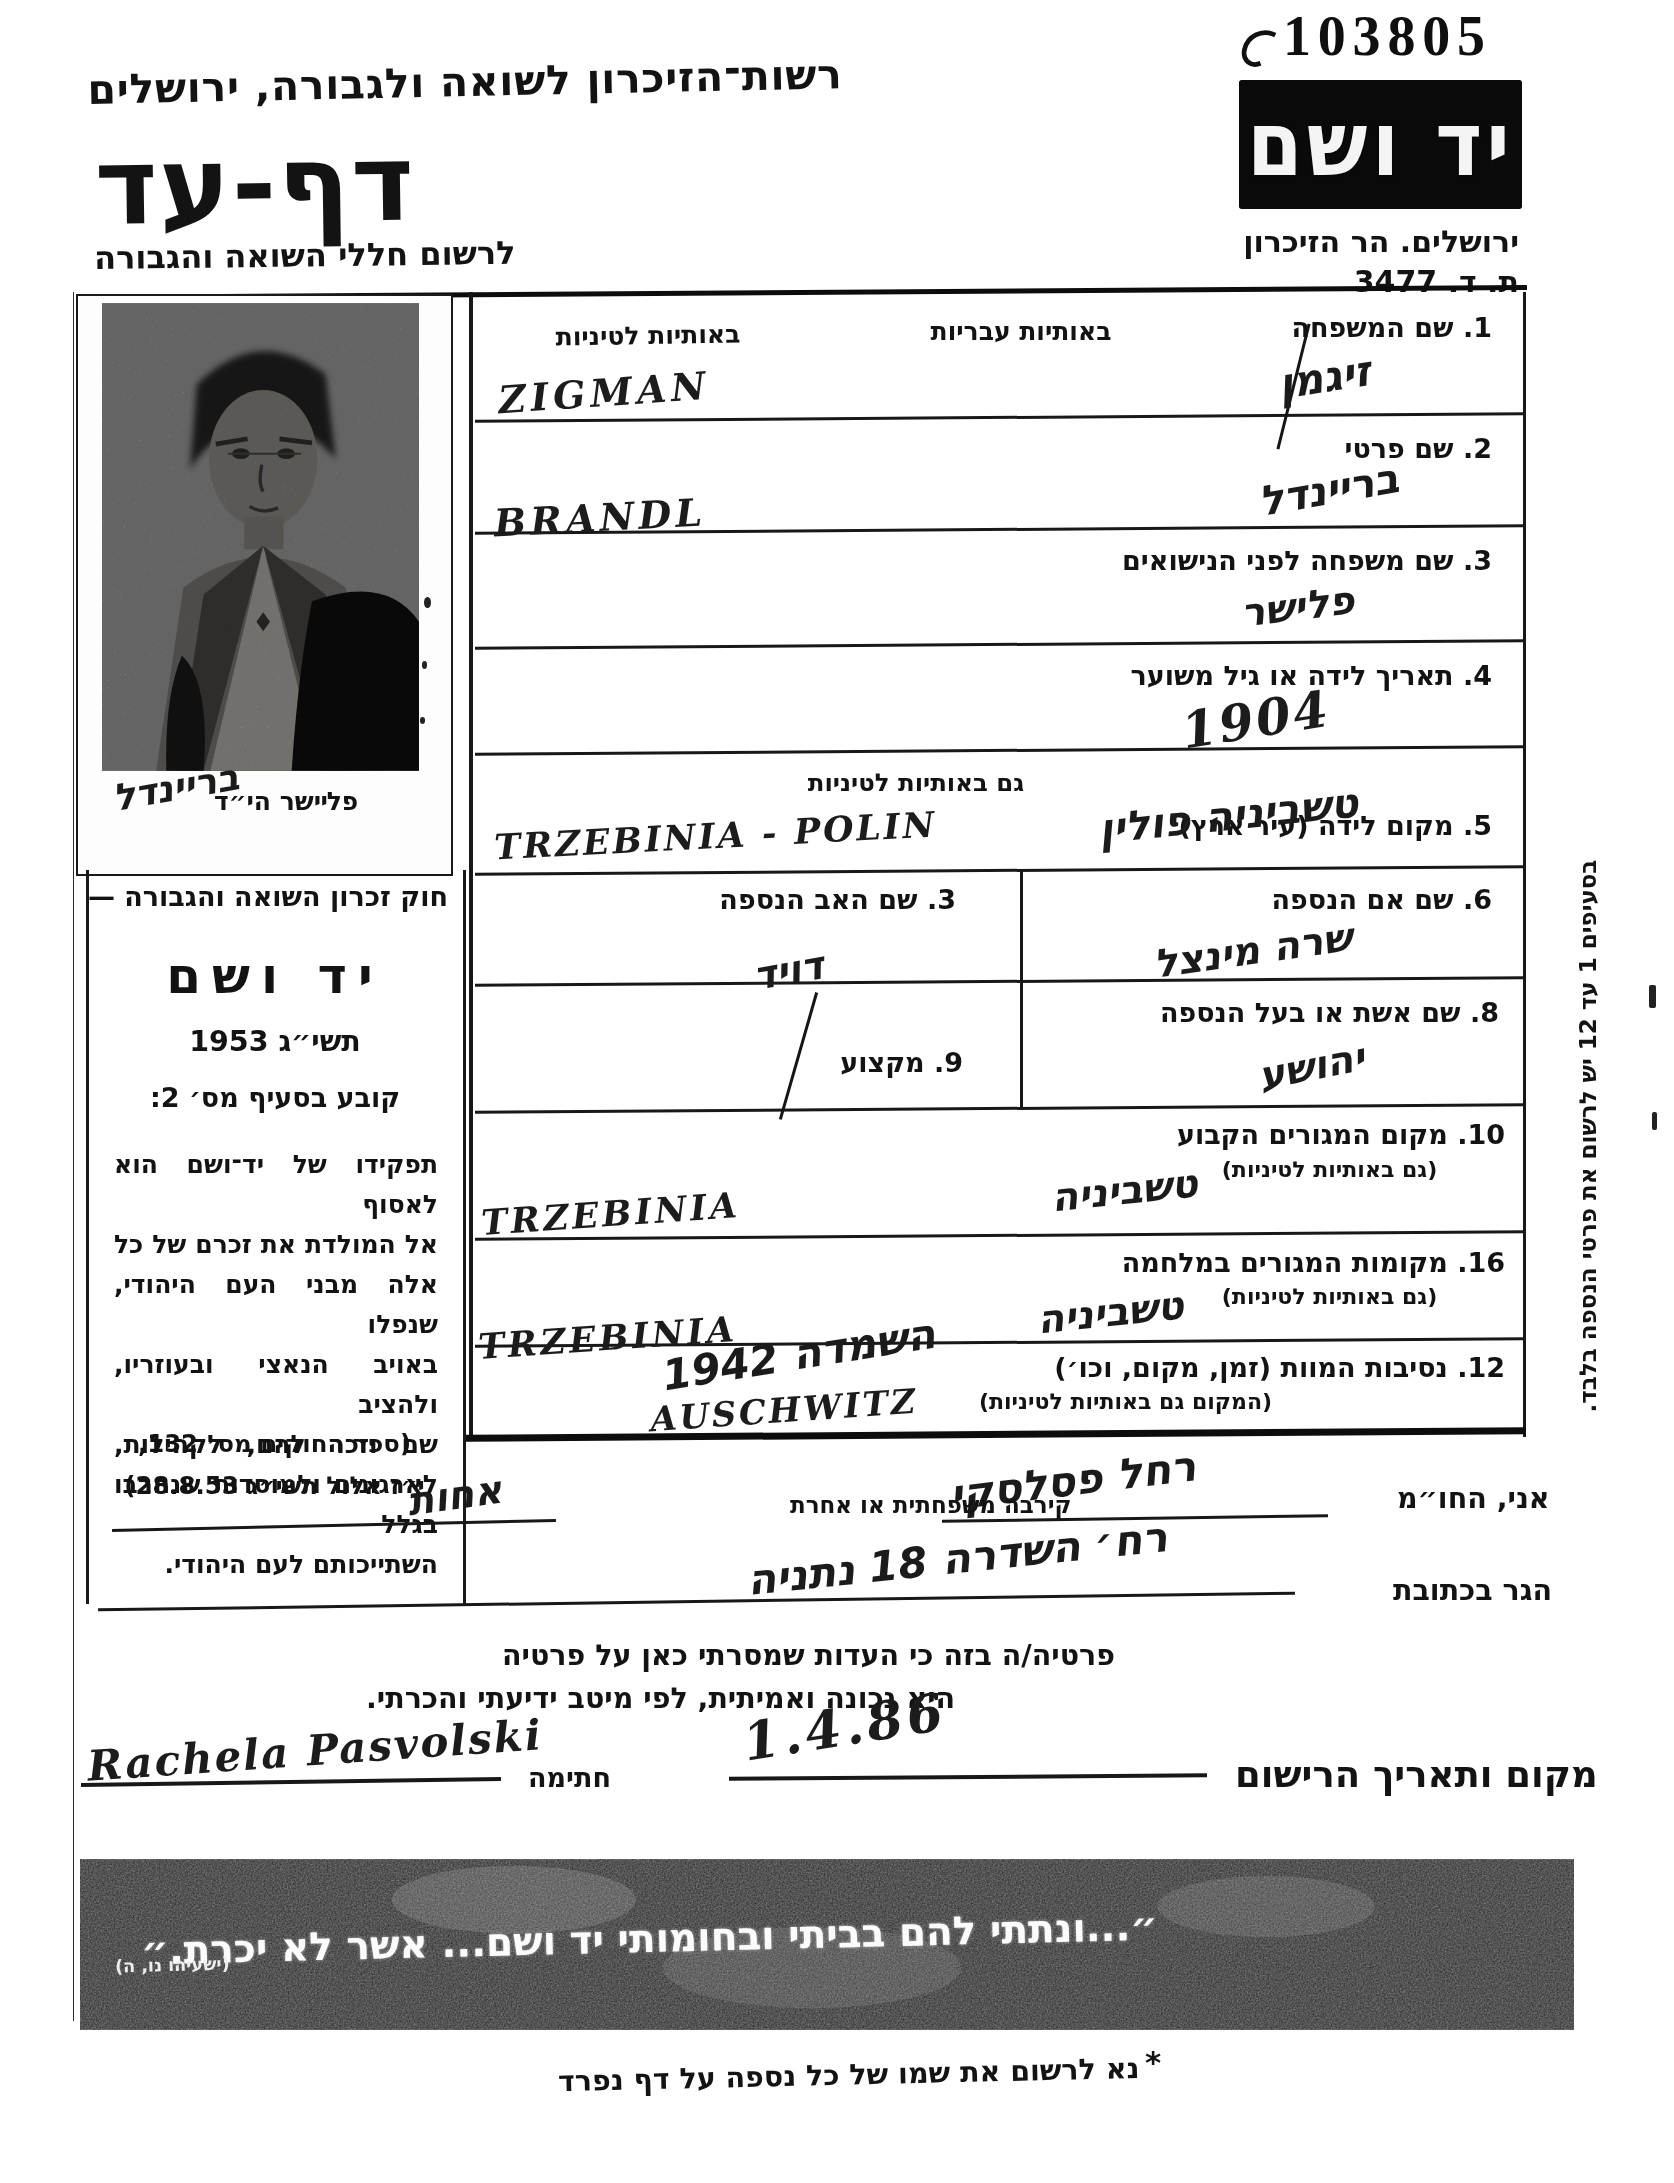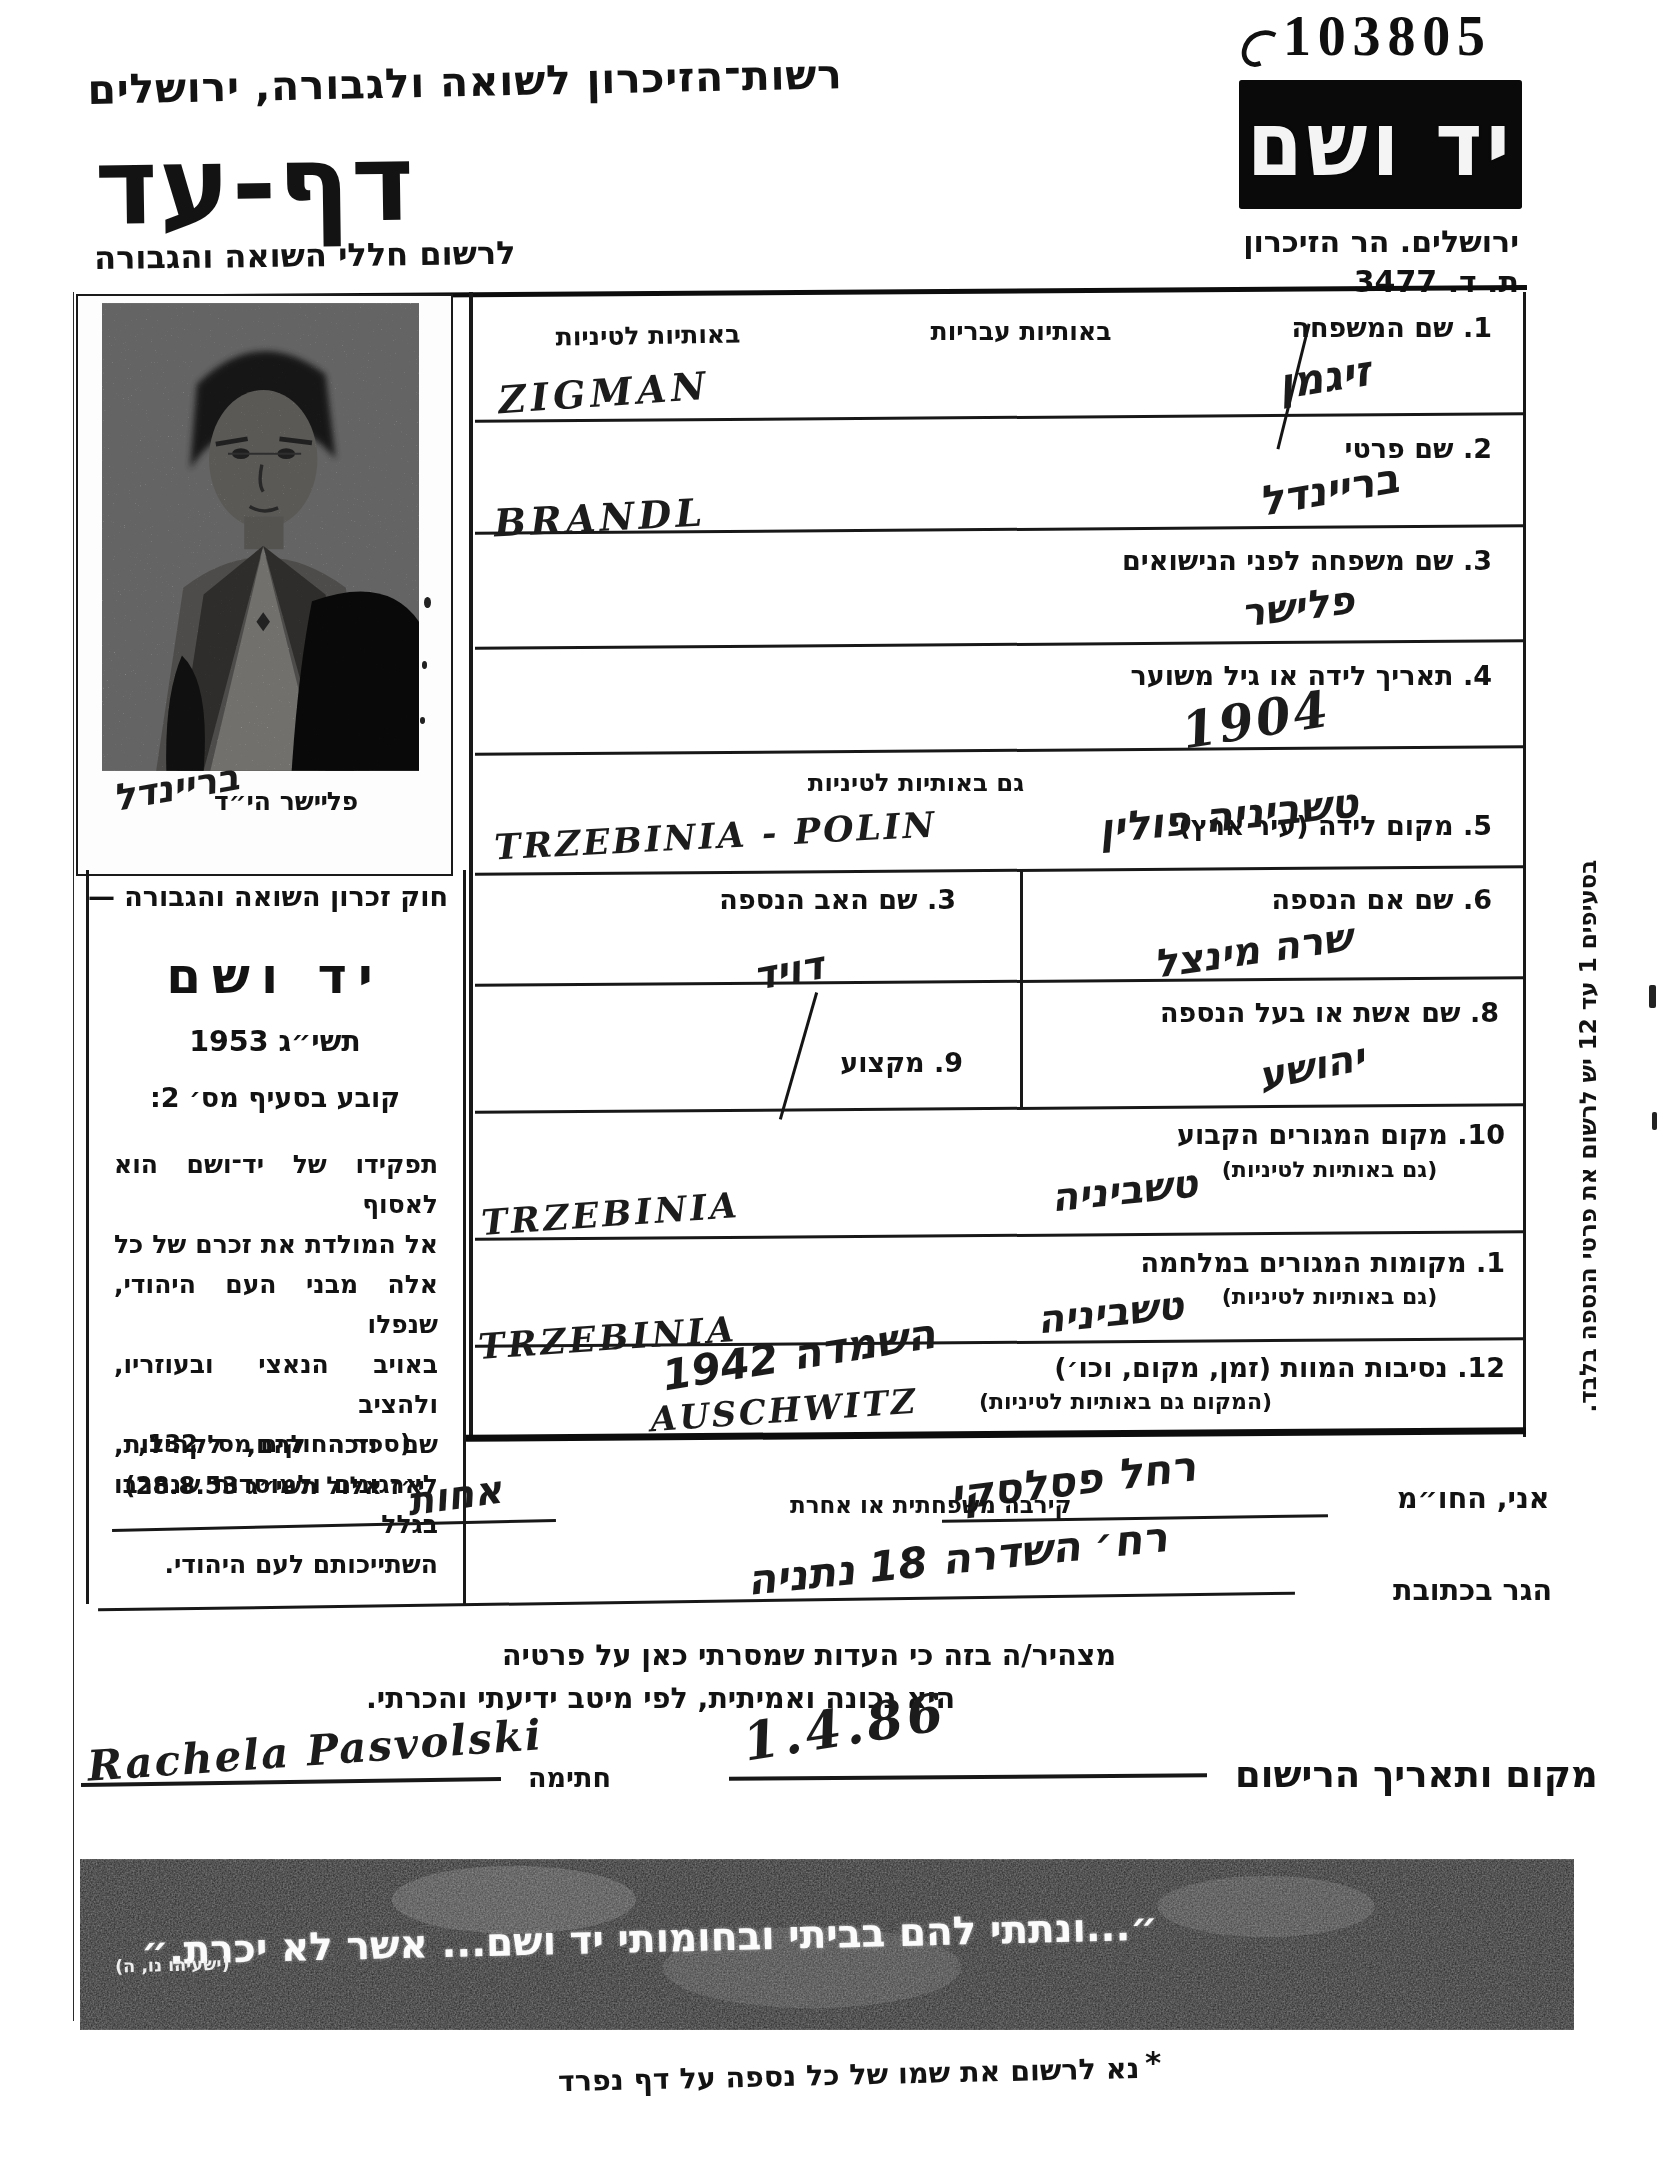--- a/index.html
+++ b/index.html
@@ -163,42 +163,42 @@
 
   <div class="abs print label rtl nowrap" style="left:1119px;width:380px;top:998px;">8. שם אשת או בעל הנספה</div>
   <div class="abs hw-he rtl" style="left:1258px;top:1044px;font-size:39px;transform:rotate(-11deg);">יהושע</div>
   <div class="abs print label rtl nowrap" style="left:678px;width:285px;top:1048px;">9. מקצוע</div>
 
   <div class="abs print label rtl nowrap" style="left:1085px;width:420px;top:1120px;">10. מקום המגורים הקבוע</div>
   <div class="abs print sublabel rtl nowrap" style="left:1214px;width:231px;top:1157px;">(גם באותיות לטיניות)</div>
   <div class="abs hw-he rtl" style="left:1051px;top:1168px;font-size:39px;transform:rotate(-6deg);">טשביניה</div>
   <div class="abs hw" style="left:481px;top:1193px;font-size:35px;letter-spacing:3.4px;transform:rotate(-4deg);">TRZEBINIA</div>
 
-  <div class="abs print label rtl nowrap" style="left:1085px;width:420px;top:1248px;">1. מקומות המגורים במלחמה</div>
+  <div class="abs print label rtl nowrap" style="left:1085px;width:420px;top:1248px;">16. מקומות המגורים במלחמה</div>
   <div class="abs print sublabel rtl nowrap" style="left:1214px;width:231px;top:1284px;">(גם באותיות לטיניות)</div>
   <div class="abs hw-he rtl" style="left:1037px;top:1290px;font-size:39px;transform:rotate(-6deg);">טשביניה</div>
   <div class="abs hw" style="left:478px;top:1317px;font-size:35px;letter-spacing:3.4px;transform:rotate(-4deg);">TRZEBINIA</div>
 
   <div class="abs print label rtl nowrap" style="left:1085px;width:420px;top:1353px;">12. נסיבות המוות (זמן, מקום, וכו׳)</div>
   <div class="abs print sublabel rtl nowrap" style="left:949px;width:353px;top:1389px;">(המקום גם באותיות לטיניות)</div>
   <div class="abs hw-he rtl" style="left:661px;top:1330px;font-size:42px;transform:rotate(-9deg);">השמדה 1942</div>
   <div class="abs hw" style="left:650px;top:1390px;font-size:34px;letter-spacing:2.7px;transform:rotate(-4deg);">AUSCHWITZ</div>
 
   <div class="abs print rtl nowrap" style="left:1397px;top:1482px;font-size:28.5px;">אני, החו״מ</div>
   <div class="abs hw-he rtl" style="left:949px;top:1456px;font-size:42px;transform:rotate(-7deg);">רחל פסלסקי</div>
   <div class="abs hline tilt-08" style="left:942px;top:1517px;width:386px;height:3.4px;"></div>
   <div class="abs print rtl nowrap" style="left:790px;top:1492px;font-size:23px;">קירבה משפחתית או אחרת</div>
   <div class="abs hw-he rtl" style="left:407px;top:1473px;font-size:39px;transform:rotate(-8deg);">אחות</div>
   <div class="abs hline tilt-13" style="left:112px;top:1524px;width:444px;height:3.4px;"></div>
 
   <div class="abs print rtl nowrap" style="left:1393px;top:1574px;font-size:28.5px;">הגר בכתובת</div>
   <div class="abs hw-he rtl" style="left:746px;top:1534px;font-size:42px;transform:rotate(-6deg);">רח׳ השדרה 18 נתניה</div>
   <div class="abs hline tilt-08" style="left:98px;top:1600px;width:1197px;height:3.4px;"></div>
 
-  <div class="abs print rtl nowrap" style="left:502px;top:1639px;font-size:28.5px;">מצהיר/ה בזה כי העדות שמסרתי כאן על פרטיה</div>
+  <div class="abs print rtl nowrap" style="left:502px;top:1639px;font-size:28.5px;">פרטיה/ה בזה כי העדות שמסרתי כאן על פרטיה</div>
   <div class="abs print rtl nowrap" style="left:366px;top:1682px;font-size:28.5px;">היא נכונה ואמיתית, לפי מיטב ידיעתי והכרתי.</div>
 
   <div class="abs print rtl nowrap" style="left:1235px;top:1753px;font-size:37px;">מקום ותאריך הרישום</div>
   <div class="abs hw" style="left:742px;top:1696px;font-size:52px;letter-spacing:4.1px;transform:rotate(-9deg);">1.4.86</div>
   <div class="abs hline tilt-04" style="left:729px;top:1775px;width:478px;height:4.1px;"></div>
   <div class="abs hw" style="left:87px;top:1726px;font-size:42px;letter-spacing:2px;transform:rotate(-4deg);">Rachela Pasvolski</div>
   <div class="abs hline tilt-08" style="left:81px;top:1780px;width:420px;height:4.1px;"></div>
   <div class="abs print rtl nowrap" style="left:528px;top:1762px;font-size:27px;">חתימה</div>
 
   <div class="abs" style="left:80px;top:1859px;width:1494px;height:171px;overflow:hidden;">

